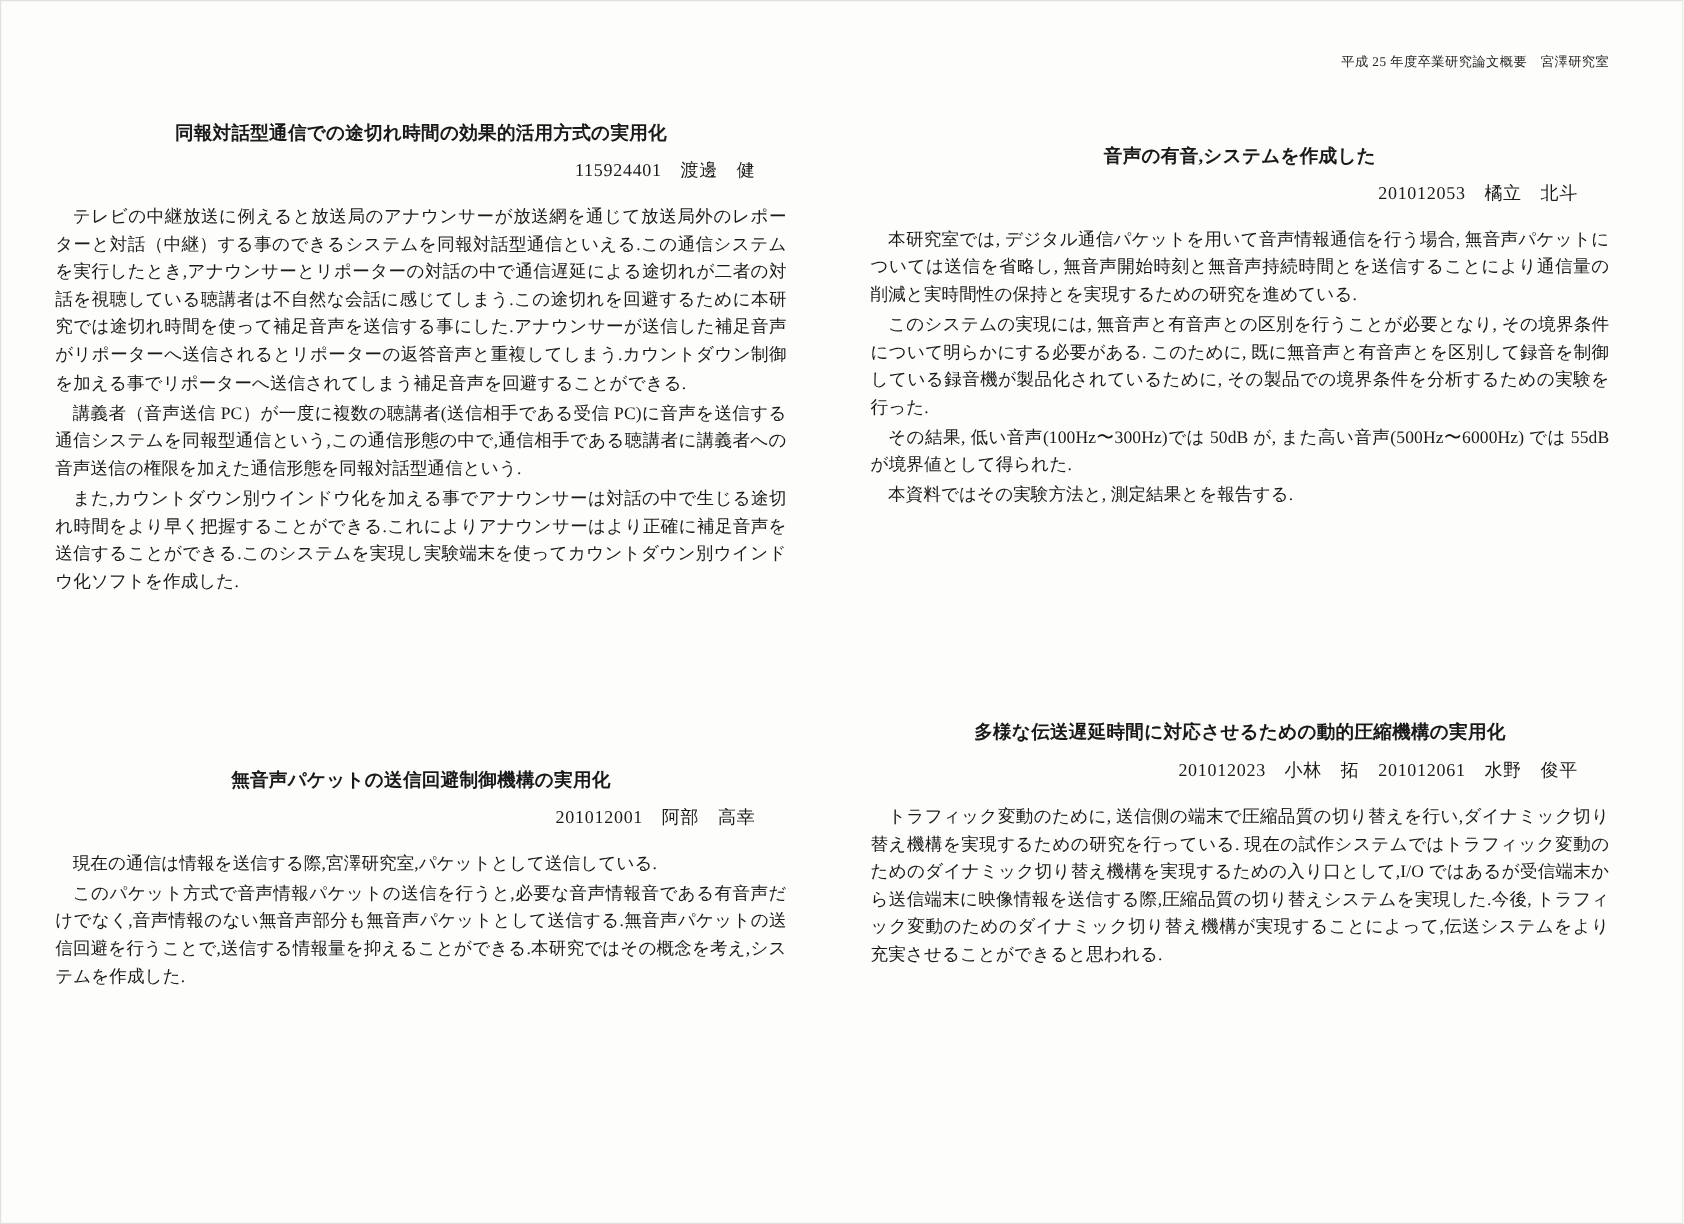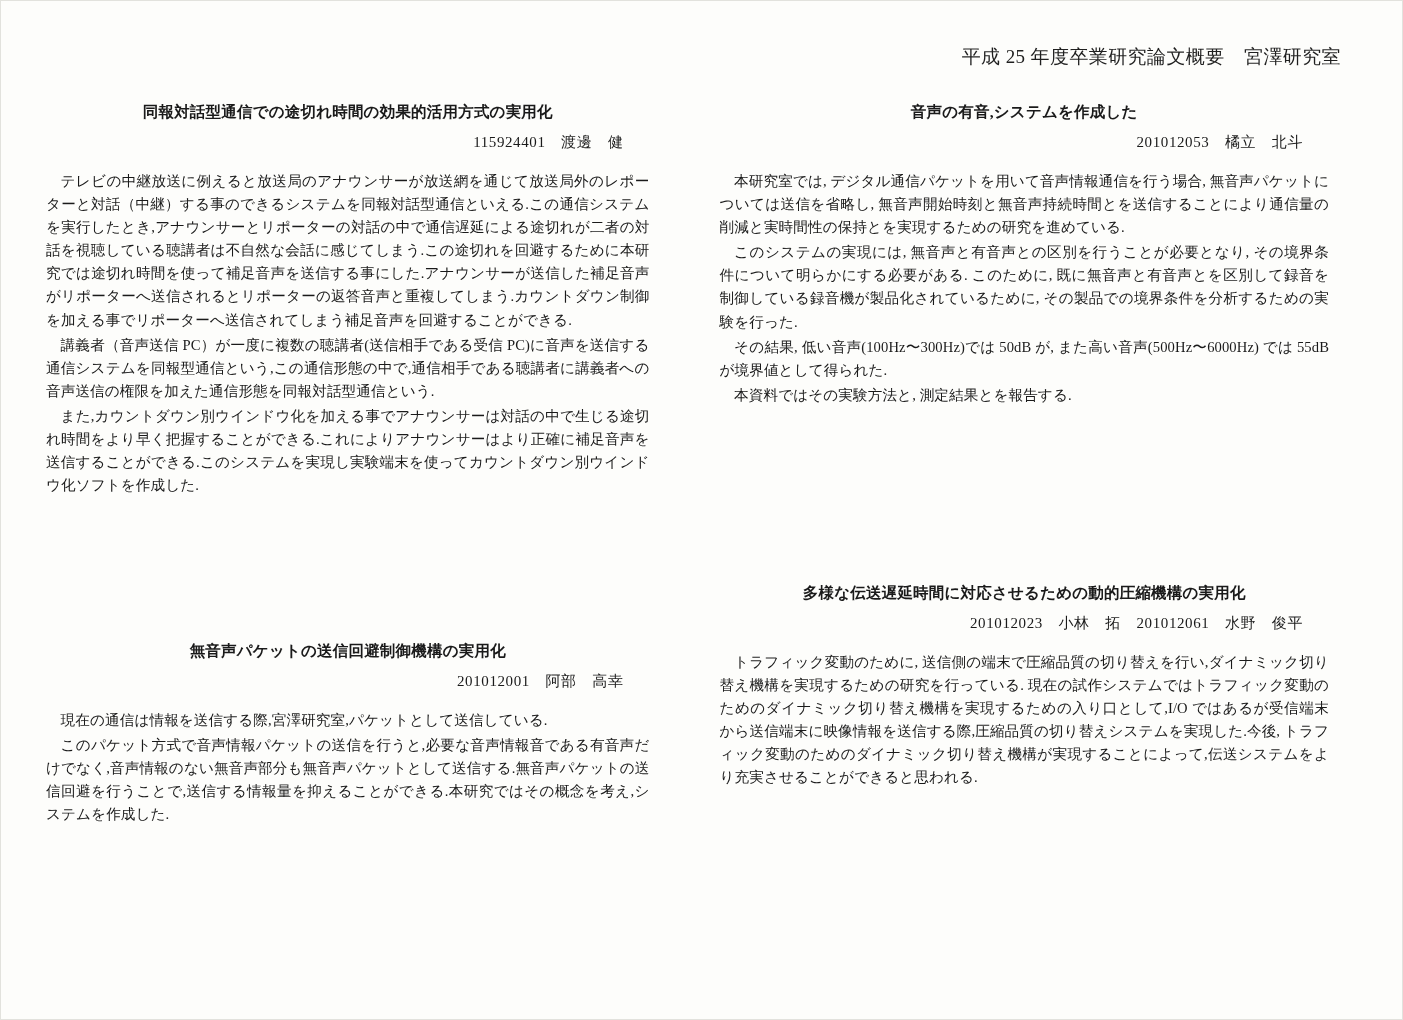--- a/index.html
+++ b/index.html
@@ -22,33 +22,34 @@
     position: absolute;
     inset: 0;
     border: 1px solid #e2e2dd;
     pointer-events: none;
   }
 
   .header {
     position: absolute;
     top: 44px;
     right: 62px;
-    font-size: 19px;
+    font-size: 11px;
     letter-spacing: 0.4px;
     color: #1f1f1f;
     white-space: nowrap;
   }
 
   .columns {
     position: absolute;
     top: 100px;
     left: 0;
-    right: 12px;
+    right: 0;
     display: flex;
     gap: 0;
+    align-items: center;
   }
   .col {
     width: 50%;
     box-sizing: border-box;
   }
   .col-left  { padding: 0 46px 0 46px; }
   .col-right { padding: 0 62px 0 24px; }
 
   .article { margin-bottom: 56px; }
 

